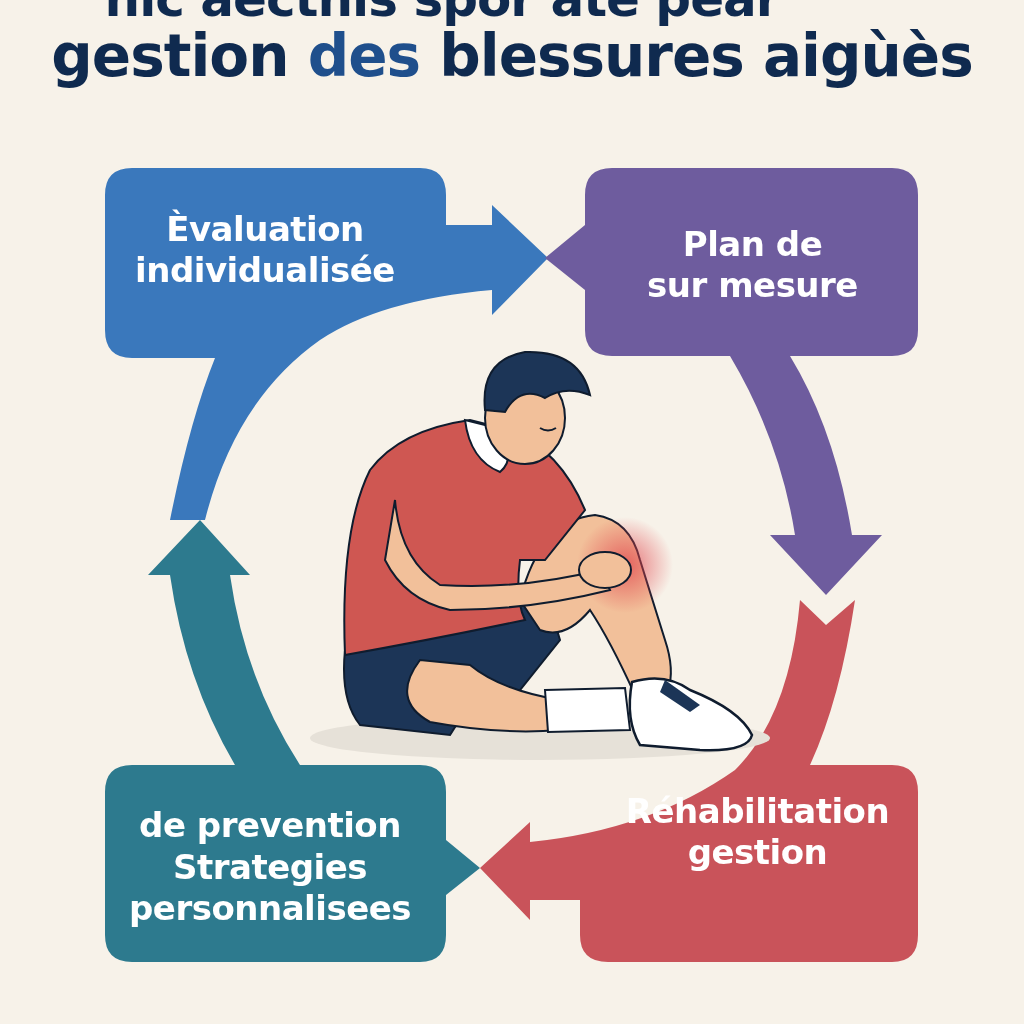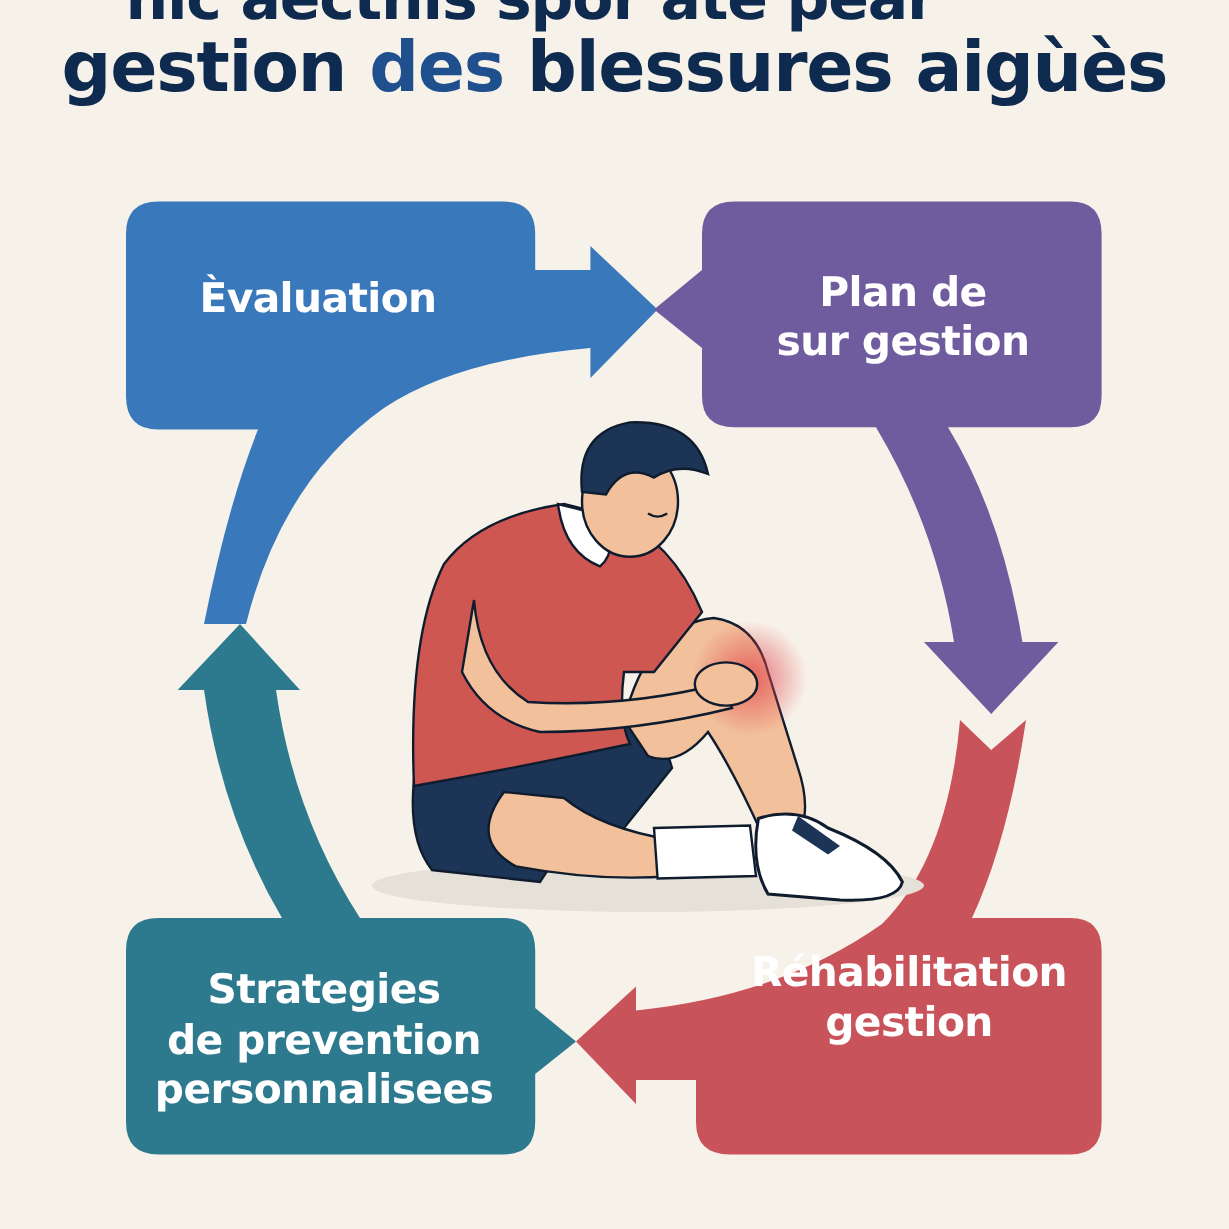--- a/index.html
+++ b/index.html
@@ -48,41 +48,42 @@
   </g>
 
   <g>
     <path fill="#2D7A8E" d="M132,765 L235,765 Q185,680 170,575 L148,575 L200,520 L250,575 L230,575 Q245,680 300,765 L420,765 Q446,765 446,792 L446,840 L480,868 L446,895 L446,935 Q446,962 420,962 L132,962 Q105,962 105,935 L105,792 Q105,765 132,765 Z"></path>
   </g>
 </svg>
 
 <div class="box" style="left:105px; top:185px; width:320px; height:130px;align-items:center;">
   <div>
     <span>Èvaluation</span>
+    <span>individualisée</span>
   </div>
 </div>
 
 <div class="box" style="left:595px; top:185px; width:315px; height:160px;justify-content:center;">
   <div>
     <span>Plan de</span>
-    <span>sur gestion</span>
+    <span>sur mesure</span>
   </div>
 </div>
 
 <div class="box" style="left:600px; top:772px; width:315px; height:120px;">
   <div>
     <span>Réhabilitation</span>
     <span>gestion</span>
   </div>
 </div>
 
 <div class="box" style="left:105px; top:785px; width:330px; height:165px;">
   <div>
+    <span>de prevention</span>
     <span>Strategies</span>
-    <span>de prevention</span>
     <span>personnalisees</span>
   </div>
 </div>
 
 <svg class="figure" viewBox="300 330 480 440" xmlns="http://www.w3.org/2000/svg">
   <defs>
     <radialGradient id="pain" cx="0.5" cy="0.5" r="0.5">
       <stop offset="0" stop-color="#E0434B" stop-opacity="0.75"></stop>
       <stop offset="1" stop-color="#E0434B" stop-opacity="0"></stop>
     </radialGradient>

